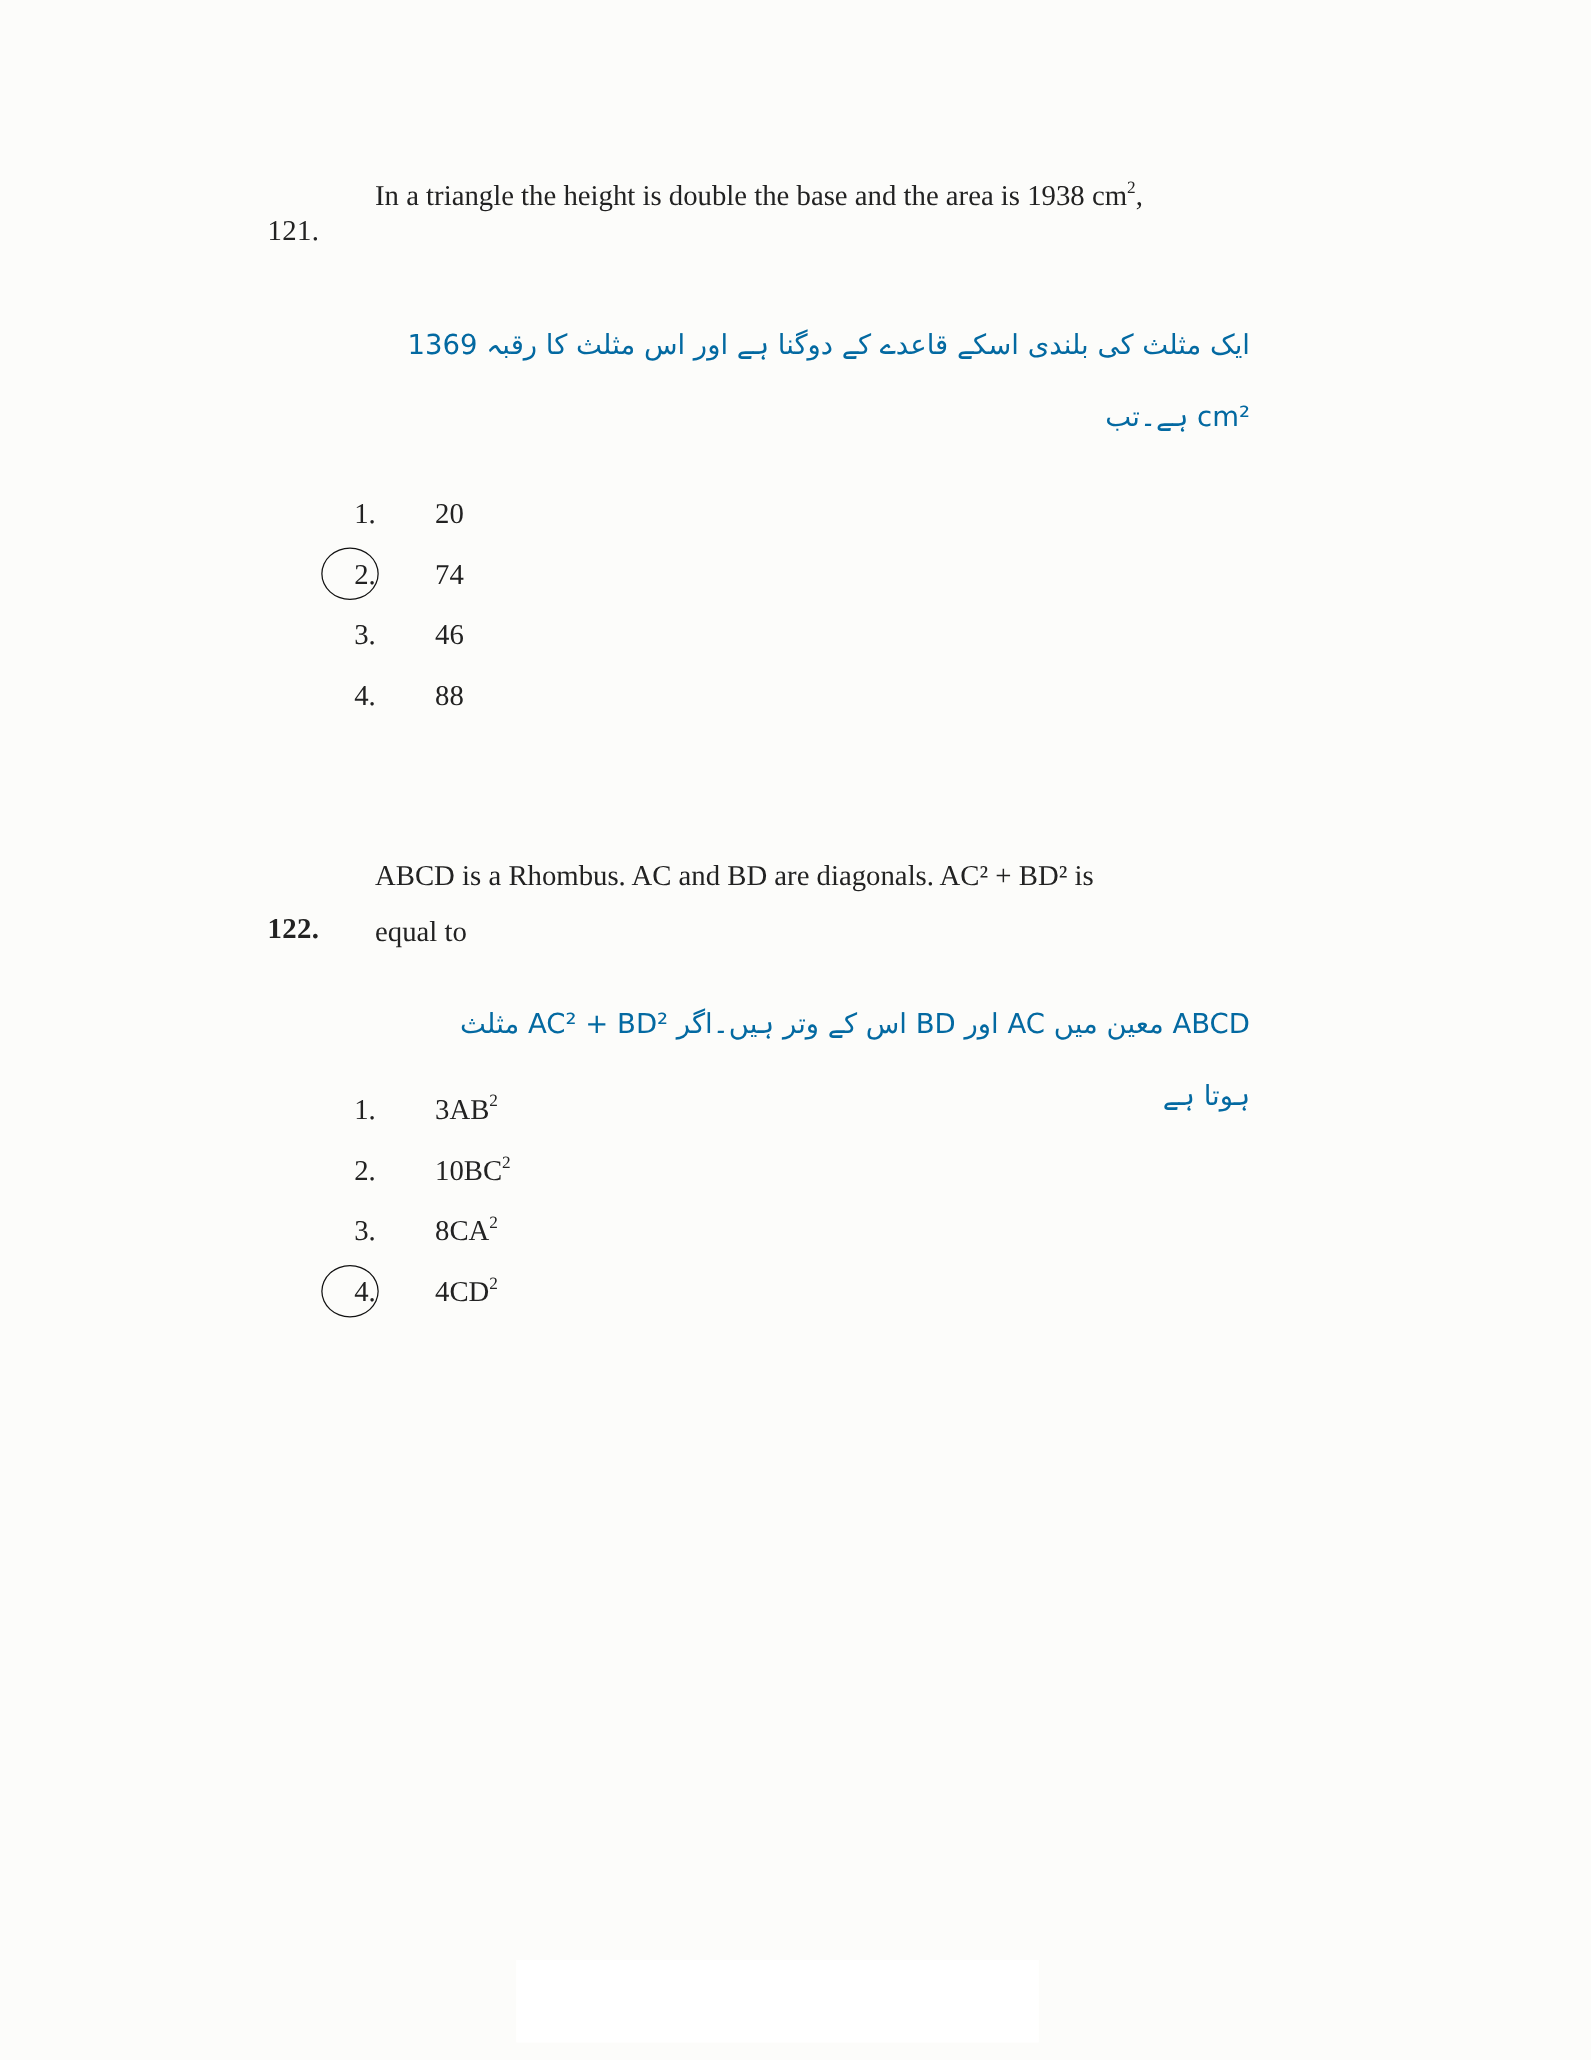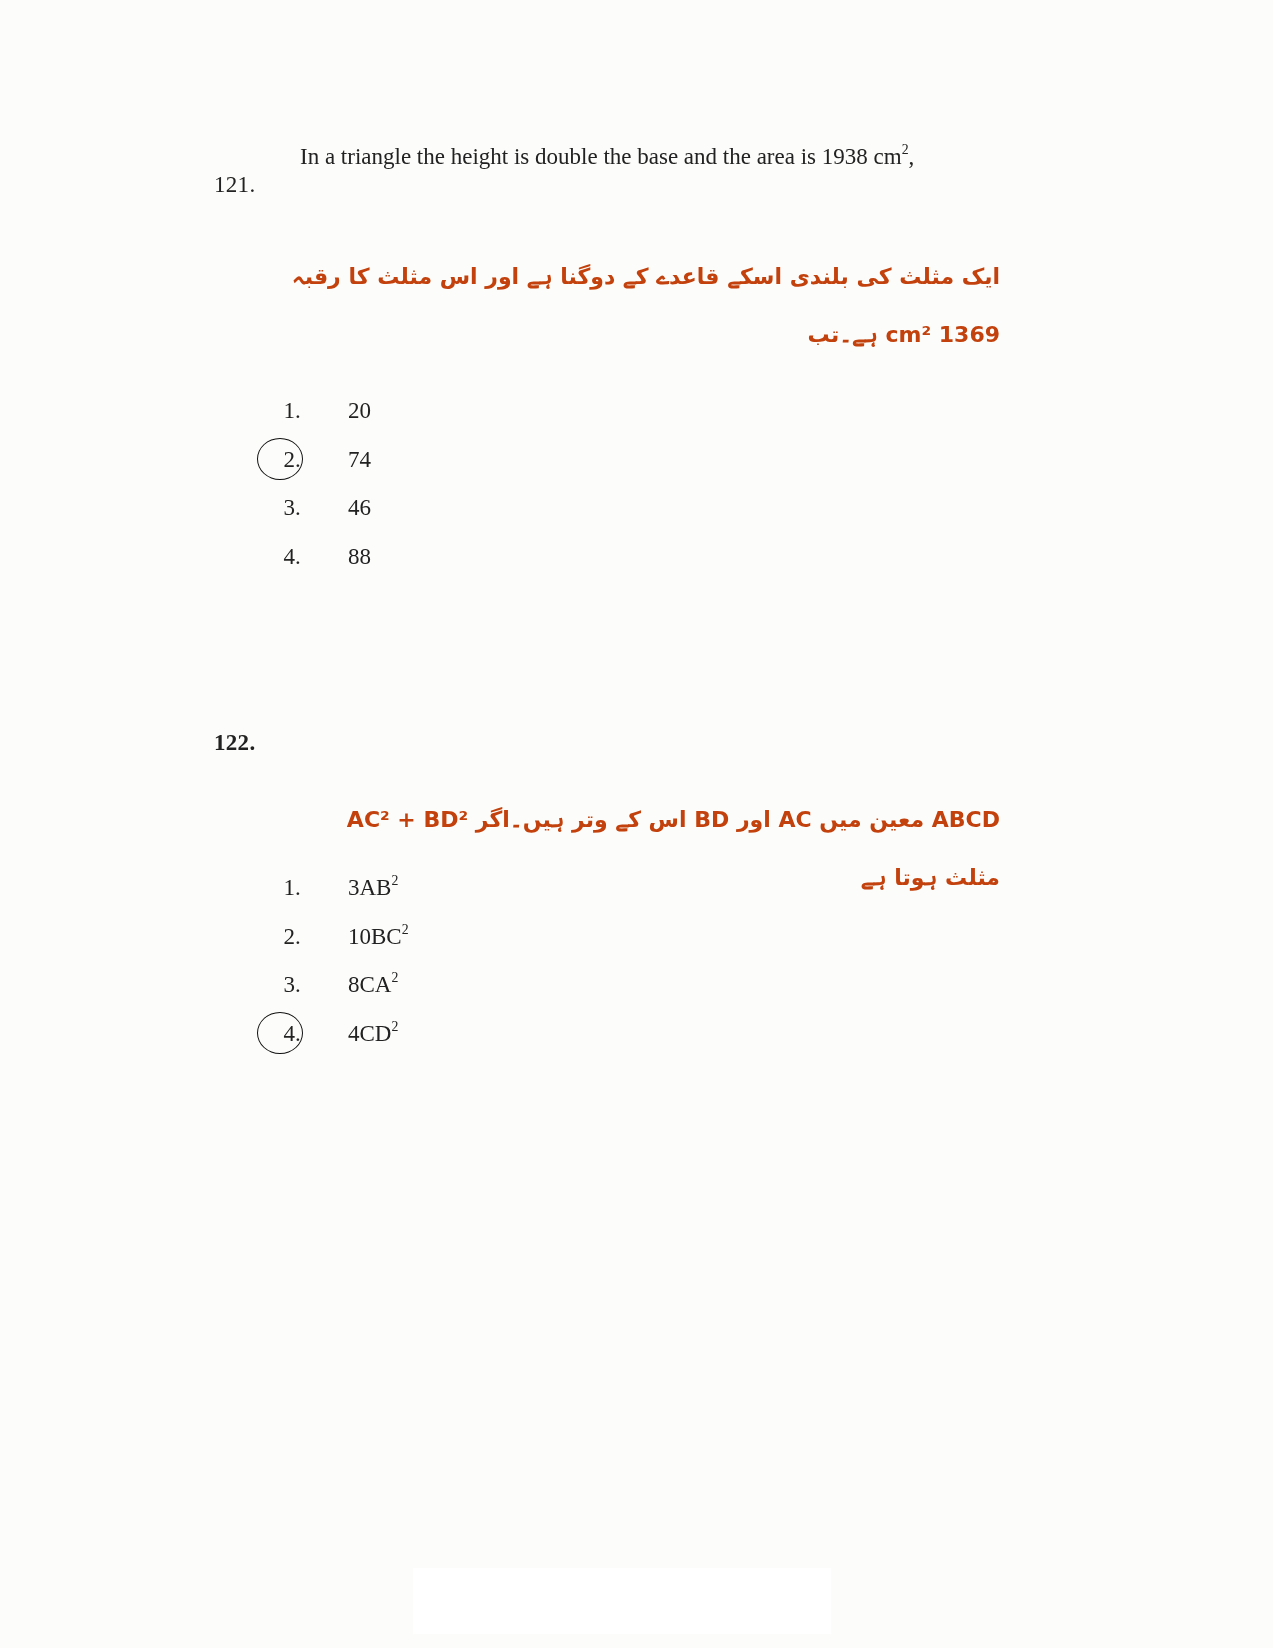--- a/index.html
+++ b/index.html
@@ -34,22 +34,21 @@
       font-size: 23px;
       line-height: 45px;
     }
     .urdu {
       position: absolute;
       direction: rtl;
       text-align: right;
       font-family: "DejaVu Sans", sans-serif;
       font-size: 22px;
       line-height: 58px;
-      color: #c2410c;
-      font-weight: bold;
+      color: #0369a1;
     }
     .opt {
       position: absolute;
       font-size: 23px;
       height: 30px;
     }
     .opt-num {
       position: absolute;
       left: 0;
       width: 44px;
@@ -109,20 +108,22 @@
   </div>
   <div class="opt" style="left:270px; top:544px;">
     <span class="opt-num">4.</span>
     <span class="opt-val">88</span>
   </div>
 </div>
 
 <div class="q" style="top:686px;">
   <span class="q-num" style="top:14px;font-weight:bold;">122.</span>
   <div class="q-text" style="top:-8px;">
+    <div>ABCD is a Rhombus.  AC and BD are diagonals. AC² + BD² is</div>
+    <div>equal to</div>
   </div>
 </div>
 
 <div class="urdu" style="left:330px; width:670px; top:791px;">
   <div>ABCD معین میں AC اور BD اس کے وتر ہیں۔اگر AC² + BD² مثلث ہوتا ہے</div>
 </div>
 
 <div>
   <div class="opt" style="left:270px; top:875px;">
     <span class="opt-num">1.</span>

